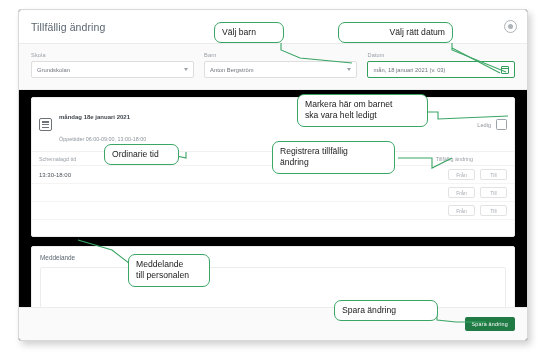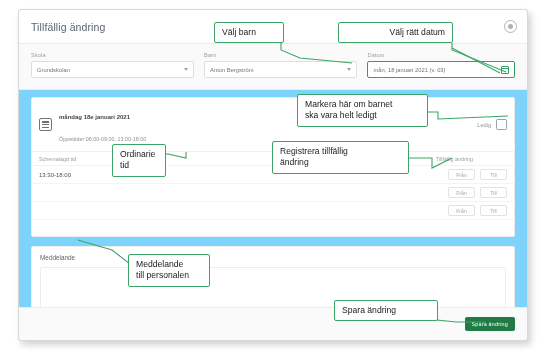--- a/index.html
+++ b/index.html
@@ -15,21 +15,21 @@
     overflow: hidden;
   }
 
   
   #app-window {
     position: absolute;
     left: 18px;
     top: 9px;
     width: 508px;
     height: 330px;
-    background: #7dd3fc;
+    background: #000000;
     border: 1px solid #d8d8d8;
     border-radius: 3px;
     box-shadow: 3px 4px 7px rgba(0,0,0,0.18);
     overflow: hidden;
   }
 
   
   .card-header {
     height: 34px;
     background: #ffffff;
@@ -224,21 +224,21 @@
     font-size: 5.4px;
     border-radius: 2px;
     padding: 4px 7px;
     letter-spacing: 0.2px;
   }
 
   
   .callout {
     position: absolute;
     border: 1.2px solid #3aa564;
-    border-radius: 2px;
+    border-radius: 7px;
     background: #ffffff;
     color: #1a1a1a;
     font-size: 8.6px;
     line-height: 1.32;
     padding: 4px 7px;
     box-sizing: border-box;
     z-index: 20;
     white-space: pre-line;
   }
   .ann-svg {
@@ -349,18 +349,18 @@
     <path d="M186,152 L186,158 L168,154 L122,152"></path>
     <path d="M130,258 L130,264 L112,250 L78,240"></path>
     <path d="M437,313 L437,320 L456,322 L486,322"></path>
   </g>
 </svg>
 
 <div class="callout" style="left:214px; top:22px;  width:70px;">Välj barn</div>
 <div class="callout" style="left:338px; top:22px;  width:115px;text-align:right;">Välj rätt datum</div>
 <div class="callout" style="left:268px; top:94px;  width:131px;margin-left:29px;">Markera här om barnet
 ska vara helt ledigt</div>
-<div class="callout" style="left:272px; top:141px; width:137px;">Registrera tillfällig
+<div class="callout" style="left:272px; top:141px; width:123px;">Registrera tillfällig
 ändring</div>
-<div class="callout" style="left:112px; top:144px; width:54px;">Ordinarie tid</div>
+<div class="callout" style="left:104px; top:144px; width:75px;">Ordinarie tid</div>
 <div class="callout" style="left:128px; top:254px; width:82px;">Meddelande
 till personalen</div>
 <div class="callout" style="left:334px; top:300px; width:104px;">Spara ändring</div>
 
 </body></html>

